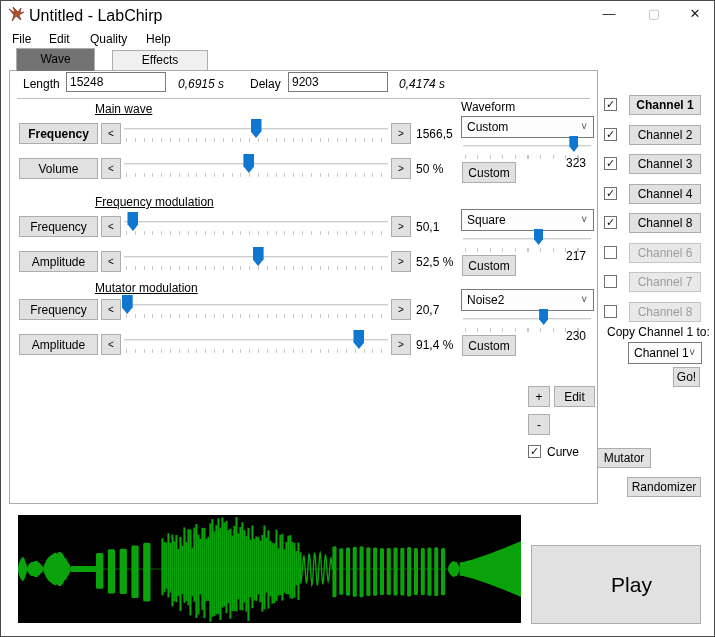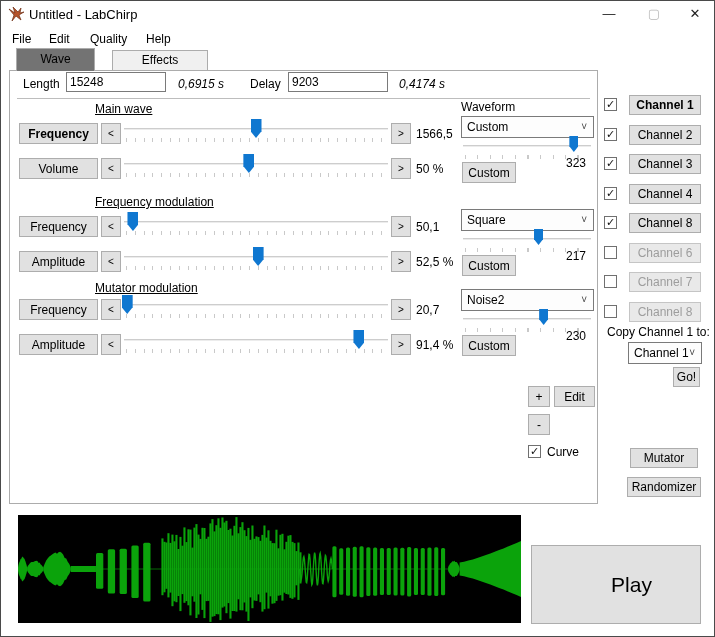--- a/index.html
+++ b/index.html
@@ -4,21 +4,21 @@
 <style>
   * { margin:0; padding:0; box-sizing:border-box; }
   html,body { width:715px; height:637px; }
   body { font-family:"Liberation Sans","DejaVu Sans",sans-serif; font-size:12px; color:#000; background:#fff; }
   #window { position:relative; width:715px; height:637px; background:#fff; border:1px solid #4a4a4a; overflow:hidden; }
 
   .abs { position:absolute; }
 
   
   #titlebar { position:absolute; left:0; top:0; width:100%; height:26px; background:#fff; }
-  #title-text { position:absolute; left:28px; top:6px; font-size:13px; }
+  #title-text { position:absolute; left:28px; top:6px; font-size:16px; }
   .caption-btn { position:absolute; top:0; width:30px; height:26px; text-align:center; line-height:26px; font-size:13px; color:#222; }
   #max-btn { color:#b9b9b9; }
 
   
   .menu-item { position:absolute; top:29px; height:18px; line-height:18px; font-size:12px; padding:0 3px; }
 
   
   .tab { position:absolute; border:1px solid #acacac; text-align:center; font-size:12px; }
   #tab-wave { left:15px; top:47px; width:79px; height:23px; background:#737373; border-bottom:none; line-height:21px; z-index:3; }
   #tab-effects { left:111px; top:49px; width:96px; height:21px; background:#f0f0f0; line-height:19px; z-index:1; }
@@ -240,21 +240,21 @@
   <div class="checkbox" style="left:603px;top:304px"></div>
   <button class="btn chbtn btn-disabled" style="left:628px;top:301px;width:72px;height:20px">Channel 8</button>
     </div>
   <span class="lbl" style="left:606px;top:324px">Copy Channel 1 to:</span>
   <div class="combo" style="left:627px;top:341px;width:74px">
     <span>Channel 1</span>
     <span class="chev">˅</span>
   </div>
   <button class="btn" style="left:672px;top:366px;width:27px;height:20px">Go!</button>
 
-  <button class="btn" style="left:629px;top:447px;width:68px;height:20px">Mutator</button>
+  <button class="btn" style="left:596px;top:447px;width:54px;height:20px">Mutator</button>
   <button class="btn" style="left:626px;top:476px;width:74px;height:20px">Randomizer</button>
 
   <span class="lbl" style="left:17px;top:520px;color:#0369a1">WAV</span>
   <svg id="wav-box" style="left:17px;top:514px" width="503" height="108" viewBox="0 0 503 108">
       <rect width="503" height="108" fill="#000"></rect>
       <line x1="0" y1="54" x2="503" y2="54" stroke="#0ba30b" stroke-width="1" opacity="0.65"></line>
       <polygon points="0.0,52.6 0.5,49.7 1.0,47.9 1.5,47.0 2.0,45.9 2.5,43.8 3.0,44.4 3.5,42.9 4.0,42.2 4.5,41.6 5.0,42.0 5.5,42.8 6.0,43.4 6.5,43.7 7.0,45.3 7.5,46.5 8.0,48.3 8.6,50.1 9.1,52.5 9.1,55.5 8.6,57.9 8.0,59.7 7.5,61.5 7.0,62.7 6.5,64.3 6.0,64.6 5.5,65.2 5.0,66.0 4.5,66.4 4.0,65.8 3.5,65.1 3.0,63.6 2.5,64.2 2.0,62.1 1.5,61.0 1.0,60.1 0.5,58.3 0.0,55.4 " fill="#0ba30b"></polygon>
       <polygon points="9.1,52.6 9.9,50.8 10.8,49.7 11.7,48.5 12.6,47.5 13.5,47.1 14.4,47.0 15.3,47.0 16.2,46.5 17.1,46.1 18.0,46.0 18.9,45.7 19.8,46.4 20.7,47.9 21.6,47.5 22.5,49.2 23.4,49.9 24.3,50.9 25.2,52.6 25.2,55.4 24.3,57.1 23.4,58.1 22.5,58.8 21.6,60.5 20.7,60.1 19.8,61.6 18.9,62.3 18.0,62.0 17.1,61.9 16.2,61.5 15.3,61.0 14.4,61.0 13.5,60.9 12.6,60.5 11.7,59.5 10.8,58.3 9.9,57.2 9.1,55.4 " fill="#0ba30b"></polygon>
       <polygon points="25.2,52.4 26.7,48.7 28.2,45.6 29.8,43.2 31.3,41.4 32.8,40.4 34.4,39.3 35.9,38.2 37.4,37.4 39.0,38.7 40.5,37.3 42.1,36.7 43.6,37.8 45.1,39.5 46.7,43.0 48.2,43.4 49.7,46.7 51.3,48.9 52.8,52.6 52.8,55.4 51.3,59.1 49.7,61.3 48.2,64.6 46.7,65.0 45.1,68.5 43.6,70.2 42.1,71.3 40.5,70.7 39.0,69.3 37.4,70.6 35.9,69.8 34.4,68.7 32.8,67.6 31.3,66.6 29.8,64.8 28.2,62.4 26.7,59.3 25.2,55.6 " fill="#0ba30b"></polygon>
       <rect x="52.815" y="51" width="25.150000000000006" height="6" fill="#0ba30b"></rect>

